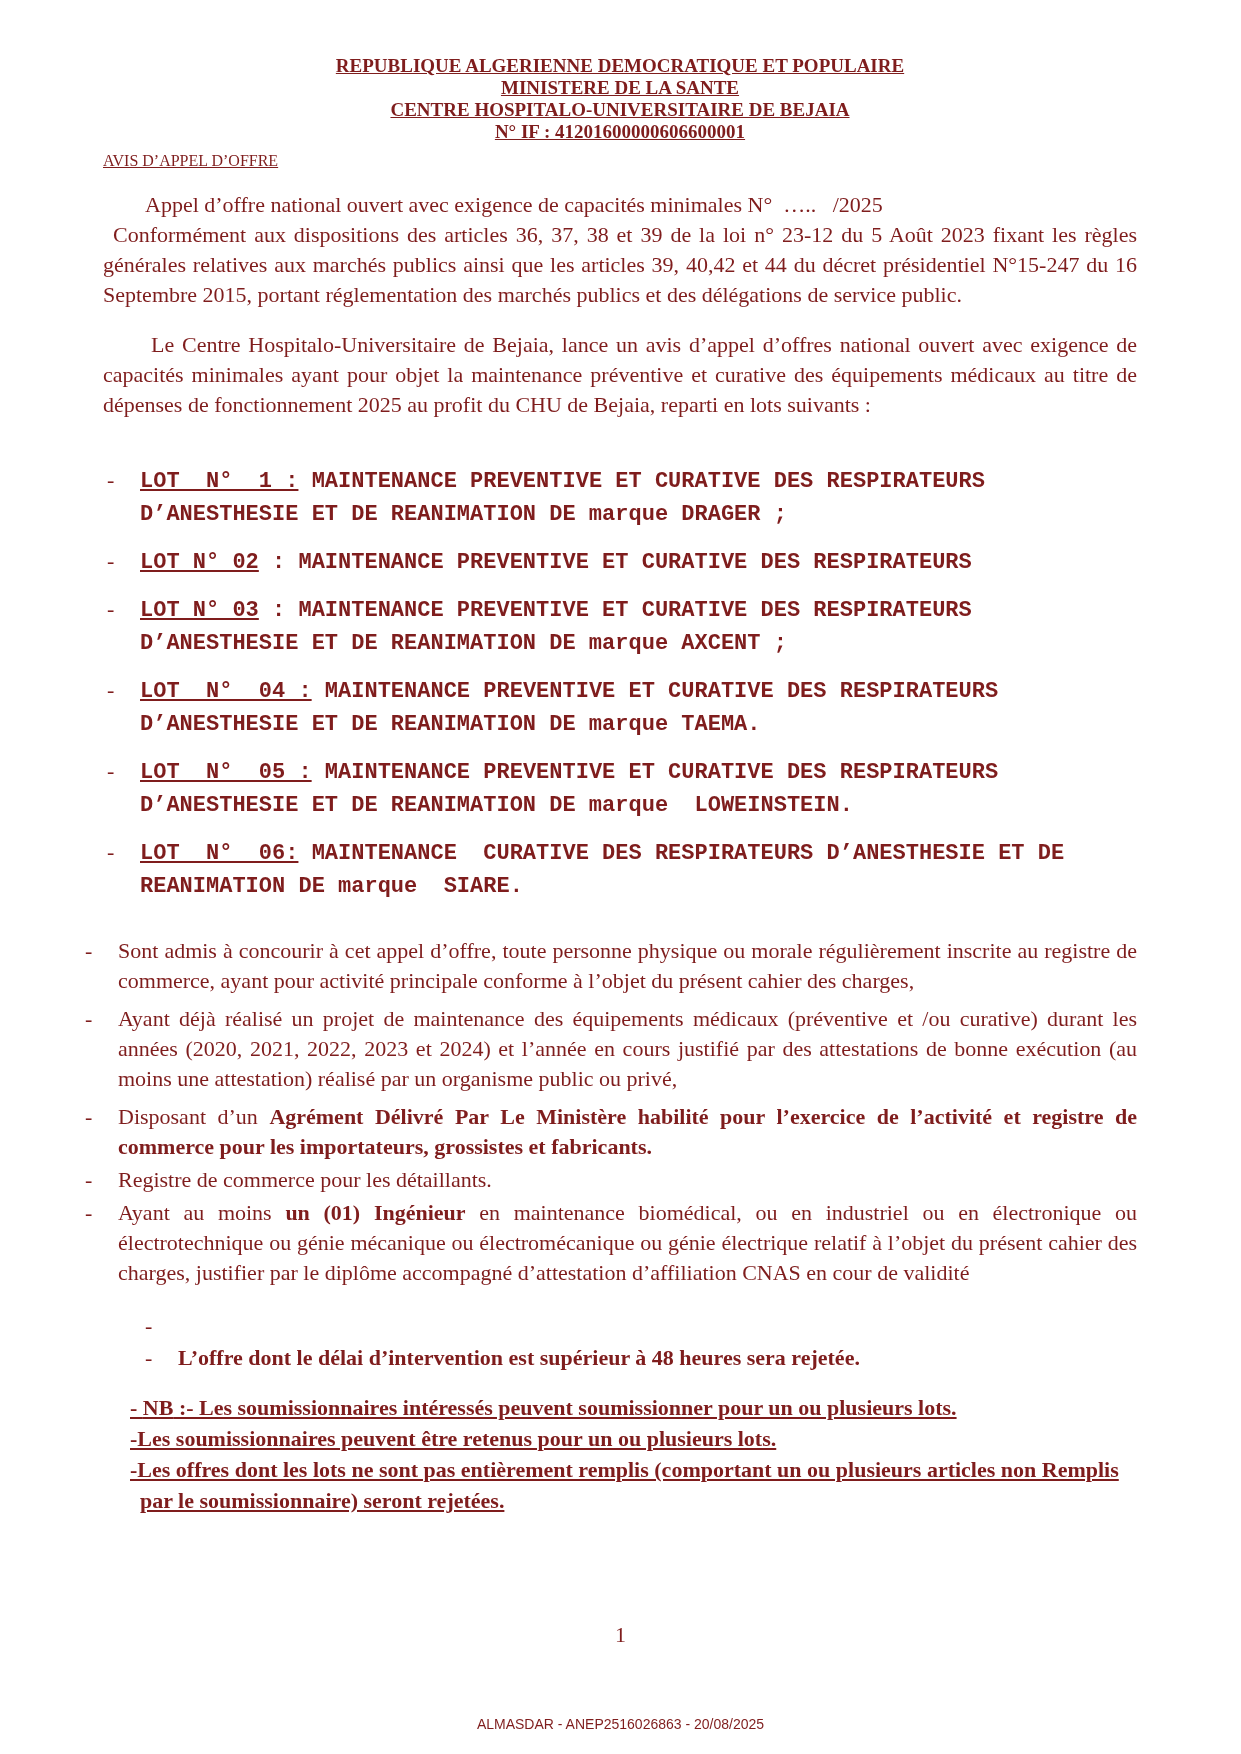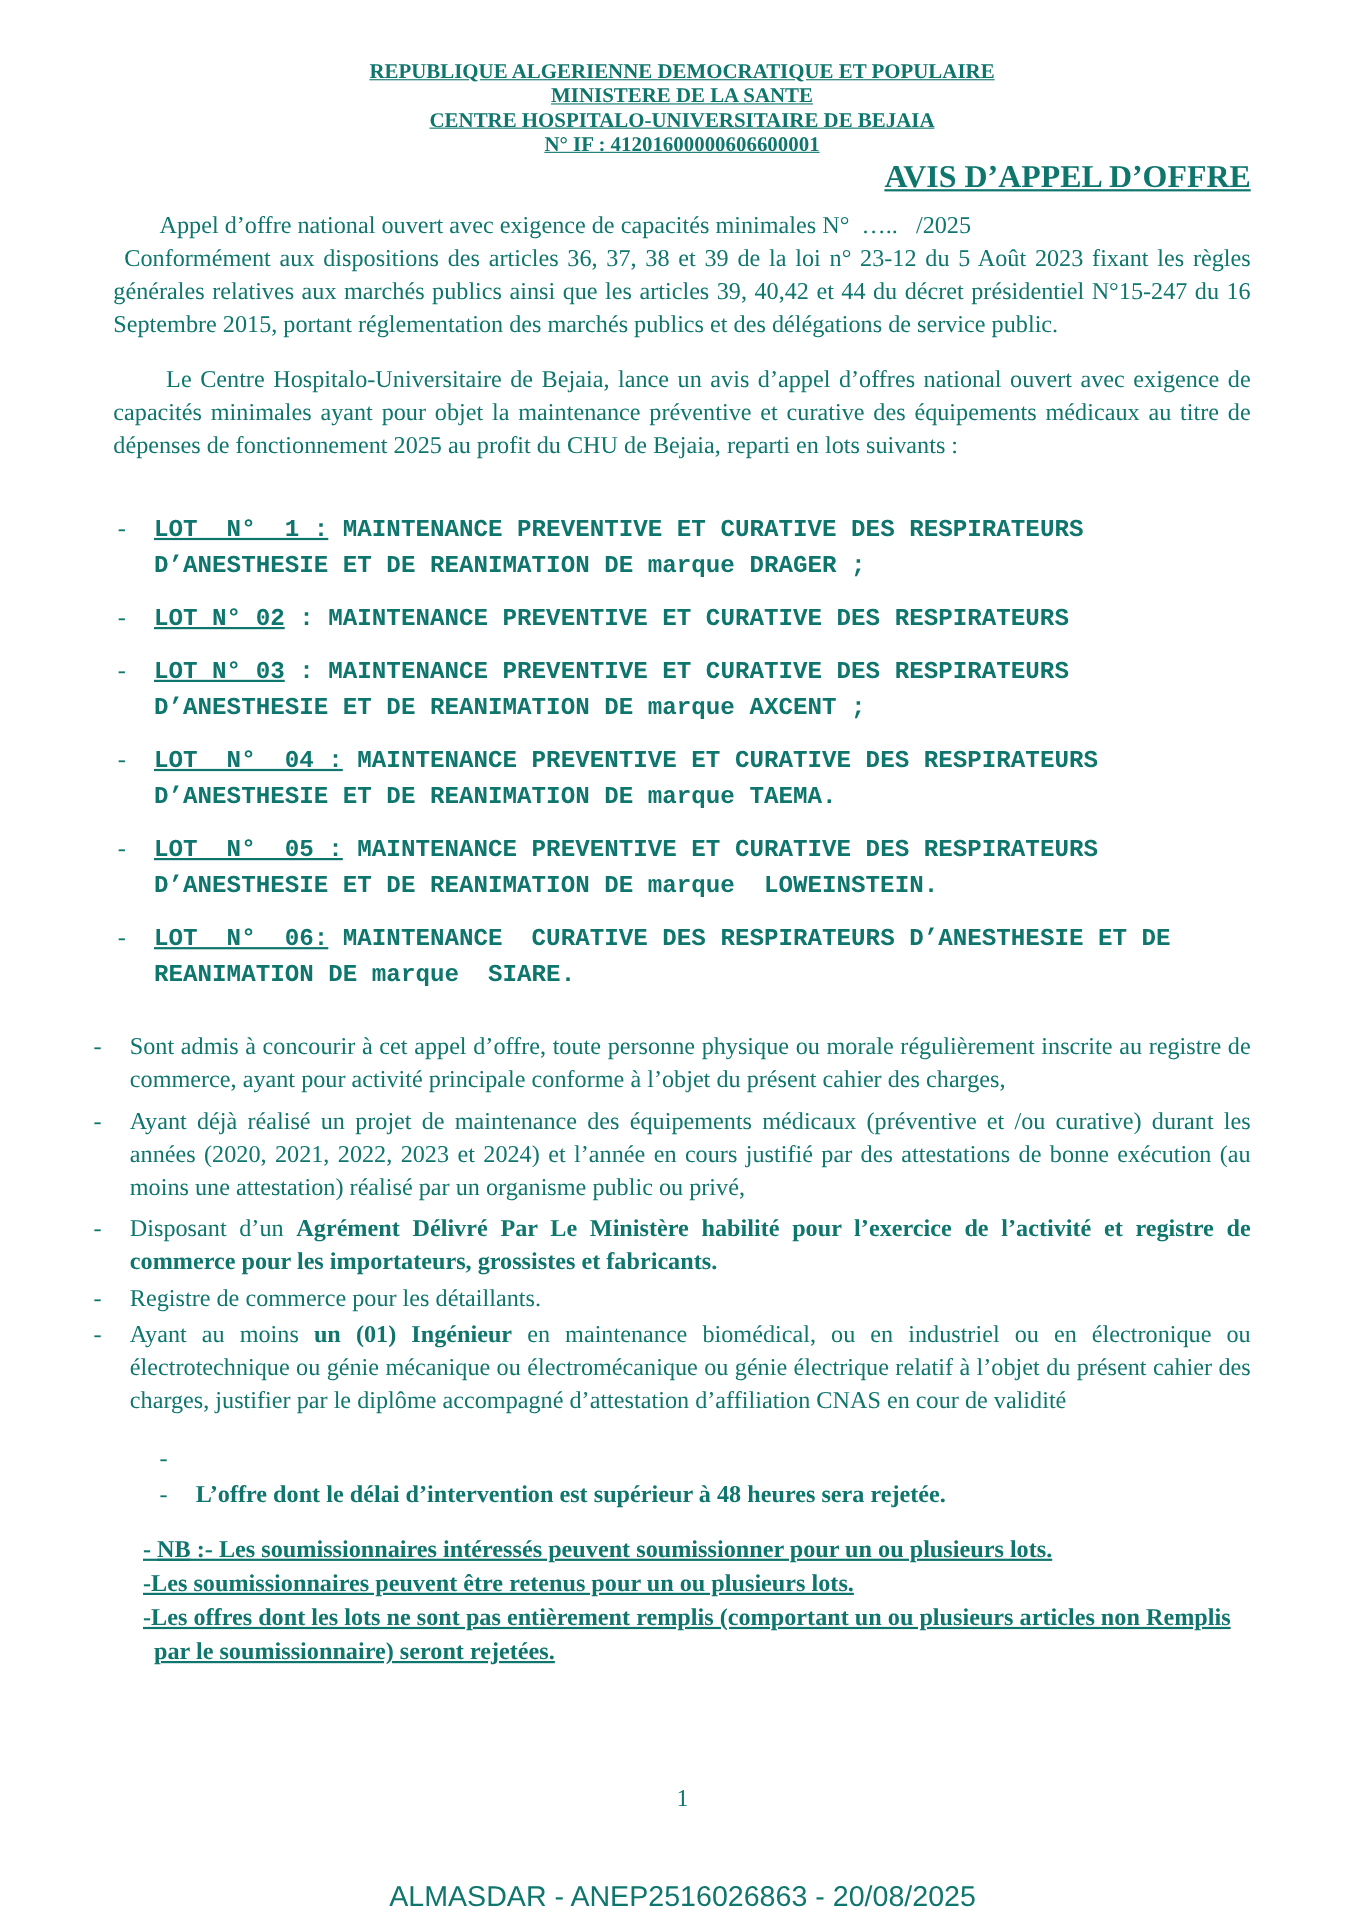--- a/index.html
+++ b/index.html
@@ -1,25 +1,25 @@
 <!DOCTYPE html>
 <html><head>
 <meta charset="utf-8">
 <style>
   html,body { margin:0; padding:0; background:#ffffff; }
   .page {
     width:1241px; height:1754px; position:relative; overflow:hidden;
-    background:#ffffff; color:#0f766e;
+    background:#ffffff; color:#7f1d1d;
     font-family:"Liberation Serif", serif;
     font-size:22px; line-height:30px;
     box-sizing:border-box; padding:55px 104px 0 103px;
   }
   .u { text-decoration:underline; }
   .hdr { text-align:center; font-weight:bold; font-size:19px; line-height:22px; }
-  .hdr-title { font-size:29px; line-height:26px; margin-top:5px; font-weight:bold; text-align:right; }
+  .hdr-title { font-size:16px; line-height:26px; margin-top:5px; font-weight:normal; text-align:left; }
   .p1 { margin-top:16px; }
   .p1-line1 { padding-left:42px; white-space:pre-wrap; }
   .p1-body { text-align:justify; text-indent:10px; }
   .p2 { margin:20px 0 16px 0; text-indent:48px; text-align:justify; }
   .lots { margin-top:44px; }
   .lot { display:flex; margin-bottom:15px; font-weight:bold; font-size:22px; line-height:31px; }
   .lot-dash { flex:0 0 37px; padding-left:4px; box-sizing:border-box; font-weight:normal; }
   .lot-body { flex:1; }
   .lot-body span { white-space:pre-wrap;font-family:Liberation Mono, monospace; }
   .lot-num { text-decoration:underline; }
@@ -30,21 +30,21 @@
   .cond-tight { margin-bottom:3px; }
   .nb1 { margin-top:22px; }
   .nb1-item { display:flex; margin-left:42px; font-weight:bold; line-height:32px; }
   .nb1-dash { flex:0 0 33px; font-weight:normal; }
   .nb2 { margin-top:18px; margin-left:27px; font-weight:bold; line-height:31px;text-decoration:underline; }
   .nb2-line b { font-weight:bold; }
   .nb2-hang { padding-left:10px; text-indent:-10px; }
   .page-number { position:absolute; left:0; right:0; top:1620px; text-align:center; font-size:22px; }
   .doc-footer {
     position:absolute; left:0; right:0; top:1712px; text-align:center;
-    font-family:"Liberation Sans", sans-serif; font-size:26px; line-height:24px;
+    font-family:"Liberation Sans", sans-serif; font-size:14px; line-height:24px;
   }
   b { font-weight:bold; }
 </style>
 </head>
 <body>
 
 <div class="page">
 
   <div class="hdr">
     <div><span class="u">REPUBLIQUE ALGERIENNE DEMOCRATIQUE ET POPULAIRE</span></div>

